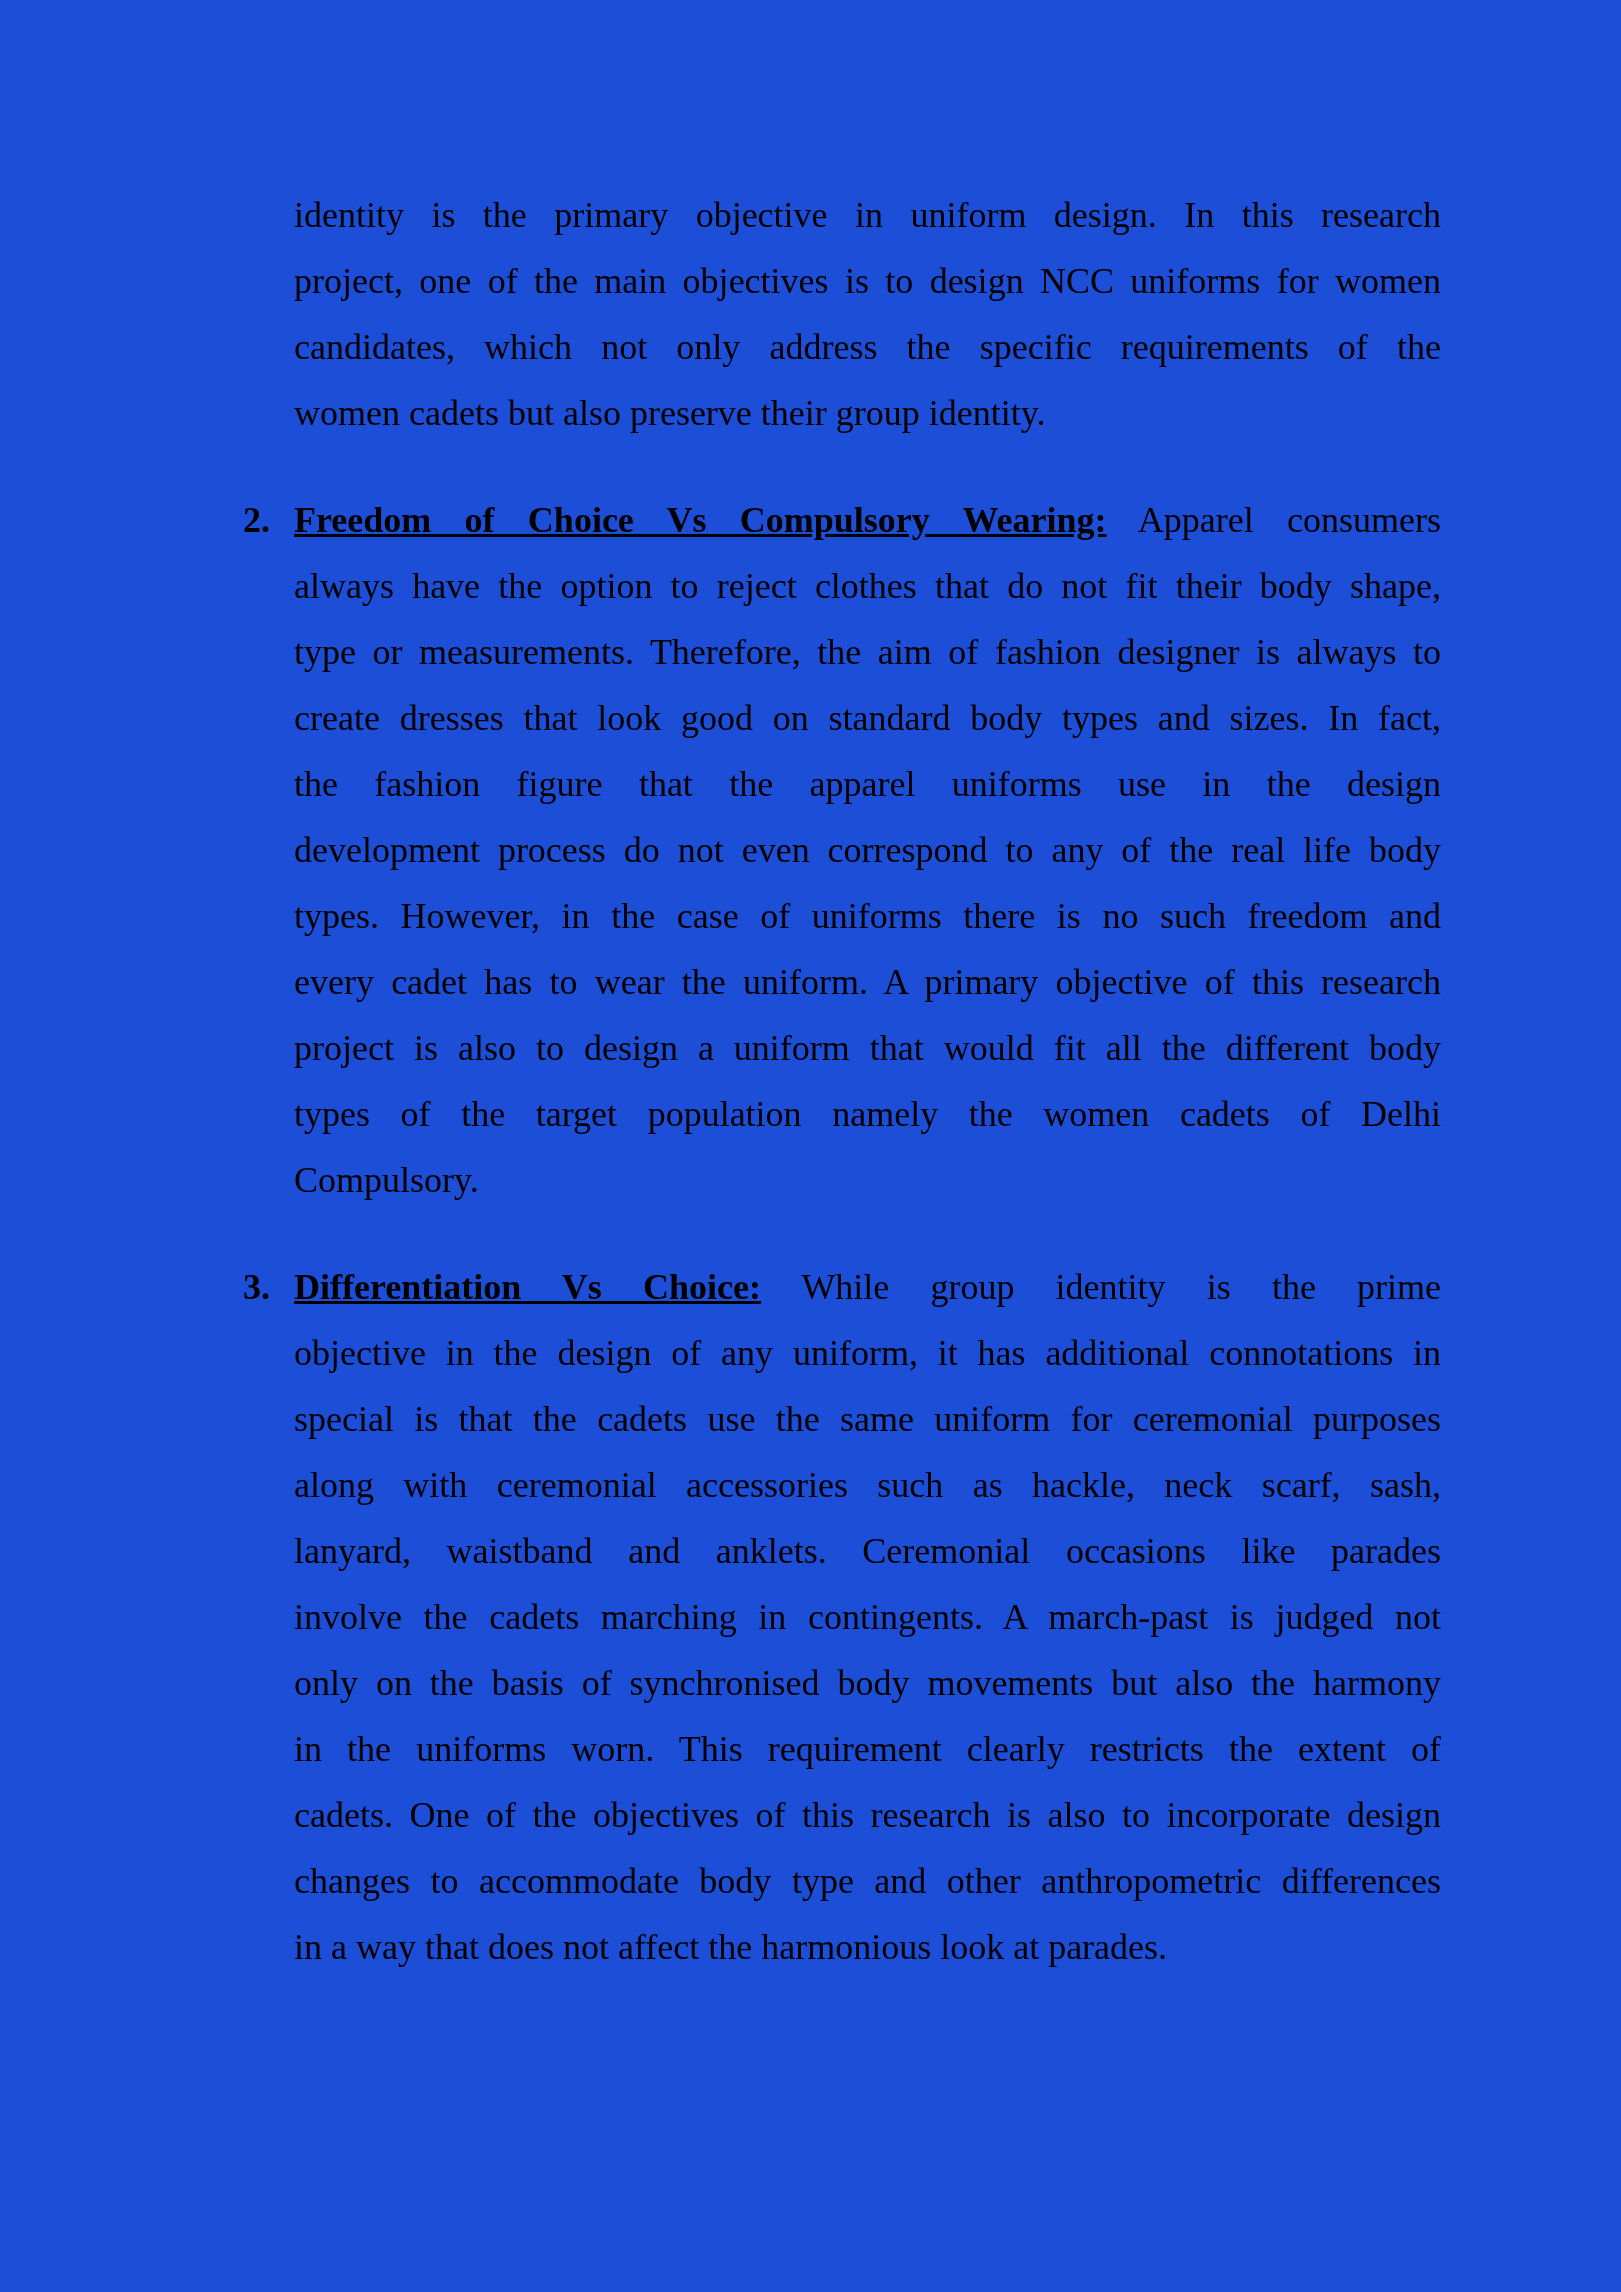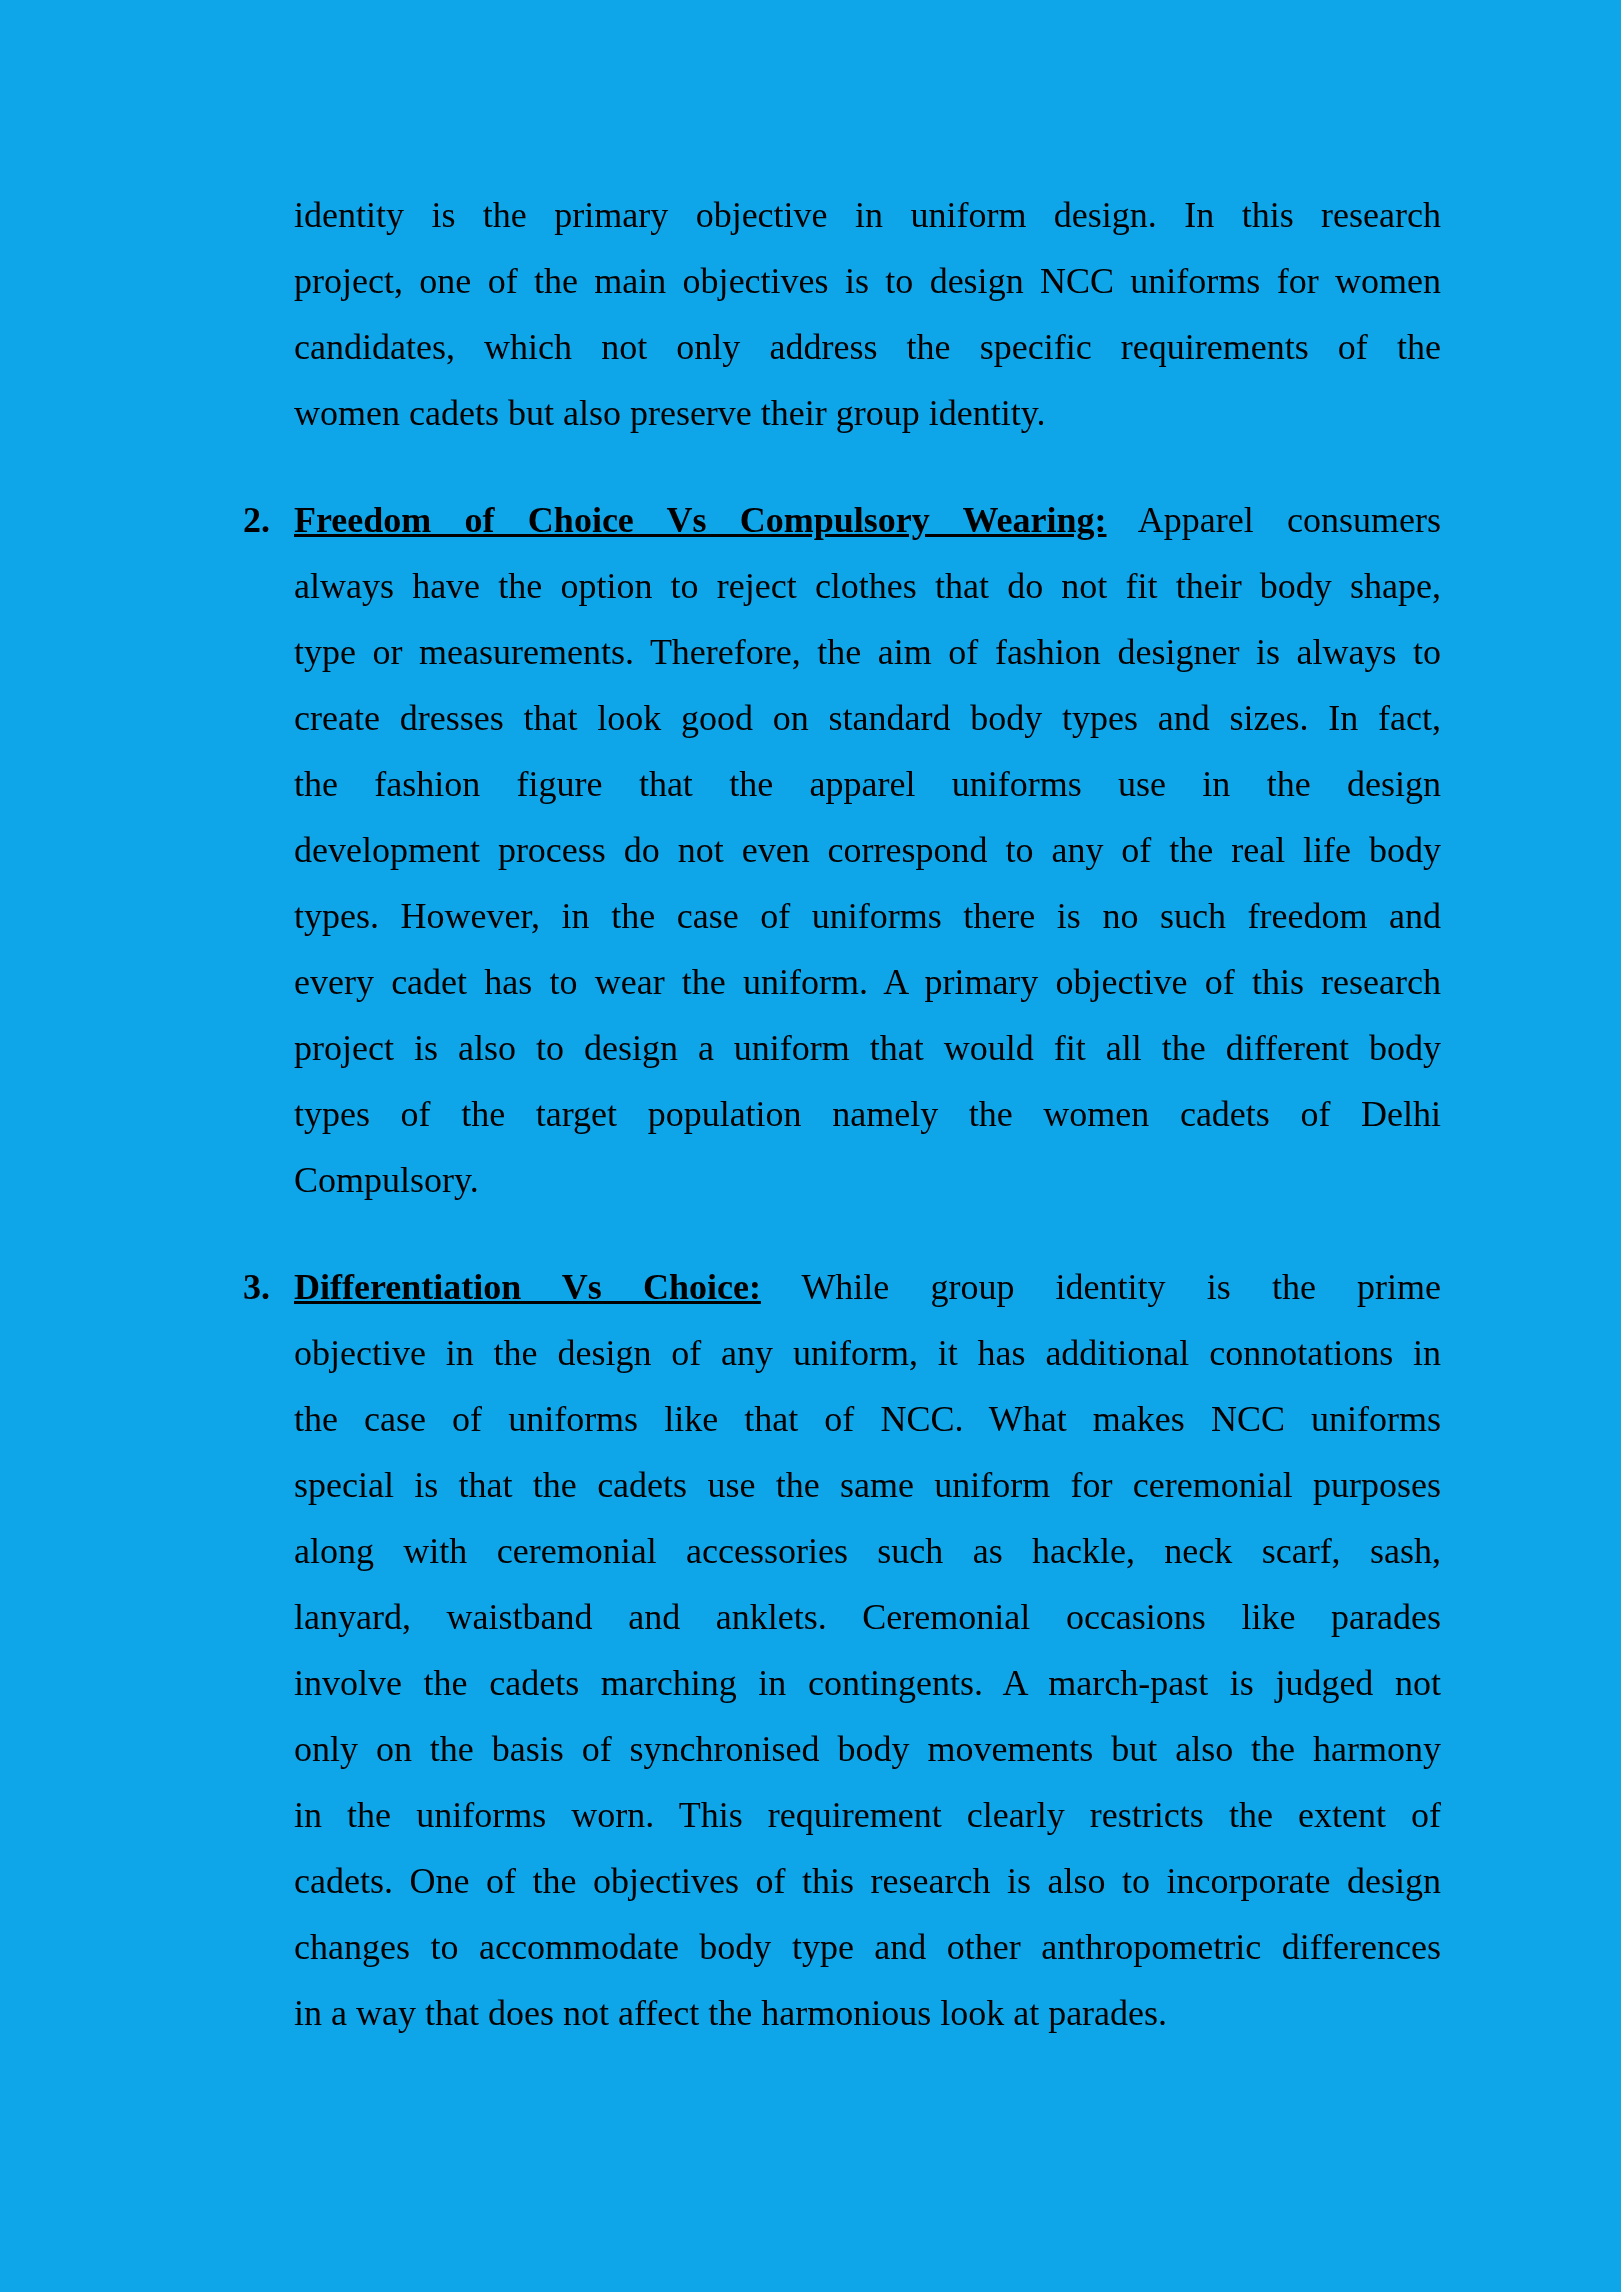--- a/index.html
+++ b/index.html
@@ -4,21 +4,21 @@
 <style>
   html, body {
     margin: 0;
     padding: 0;
     background: #ffffff;
   }
   .page {
     position: relative;
     width: 1621px;
     height: 2293px;
-    background: #0ea5e9;
+    background: #1d4ed8;
     overflow: hidden;
     font-family: "Liberation Serif", "DejaVu Serif", serif;
     font-size: 36px;
     color: #000000;
   }
   .text-block {
     position: absolute;
     left: 294px;
     top: 182px;
     width: 1147px;
@@ -67,21 +67,20 @@
         <div class="line full"><span>development process do not even correspond to any of the real life body</span></div>
         <div class="line full"><span>types.  However, in the case of uniforms there is no such freedom and</span></div>
         <div class="line full"><span>every cadet has to wear the uniform.  A primary objective of this research</span></div>
         <div class="line full"><span>project is also to design a uniform that would fit all the different body</span></div>
         <div class="line full"><span>types of the target population namely the women cadets of Delhi</span></div>
         <div class="line"><span>Compulsory.</span></div>
       </div>
       <div class="para">
         <div class="line full"><span class="num">3.</span><span class="bold">Differentiation Vs Choice:</span> <span>While group identity is the prime</span></div>
         <div class="line full"><span>objective in the design of any uniform, it has additional connotations in</span></div>
-        <div class="line full"><span>the case of uniforms like that of NCC.  What makes NCC uniforms</span></div>
         <div class="line full"><span>special is that the cadets use the same uniform for ceremonial purposes</span></div>
         <div class="line full"><span>along with ceremonial accessories such as hackle, neck scarf, sash,</span></div>
         <div class="line full"><span>lanyard, waistband and anklets.  Ceremonial occasions like parades</span></div>
         <div class="line full"><span>involve the cadets marching in contingents. A march-past is judged not</span></div>
         <div class="line full"><span>only on the basis of synchronised body movements but also the harmony</span></div>
         <div class="line full"><span>in the uniforms worn. This requirement clearly restricts the extent of</span></div>
         <div class="line full"><span>cadets. One of the objectives of this research is also to incorporate design</span></div>
         <div class="line full"><span>changes to accommodate body type and other anthropometric differences</span></div>
         <div class="line"><span>in a way that does not affect the harmonious look at parades.</span></div>
       </div>

